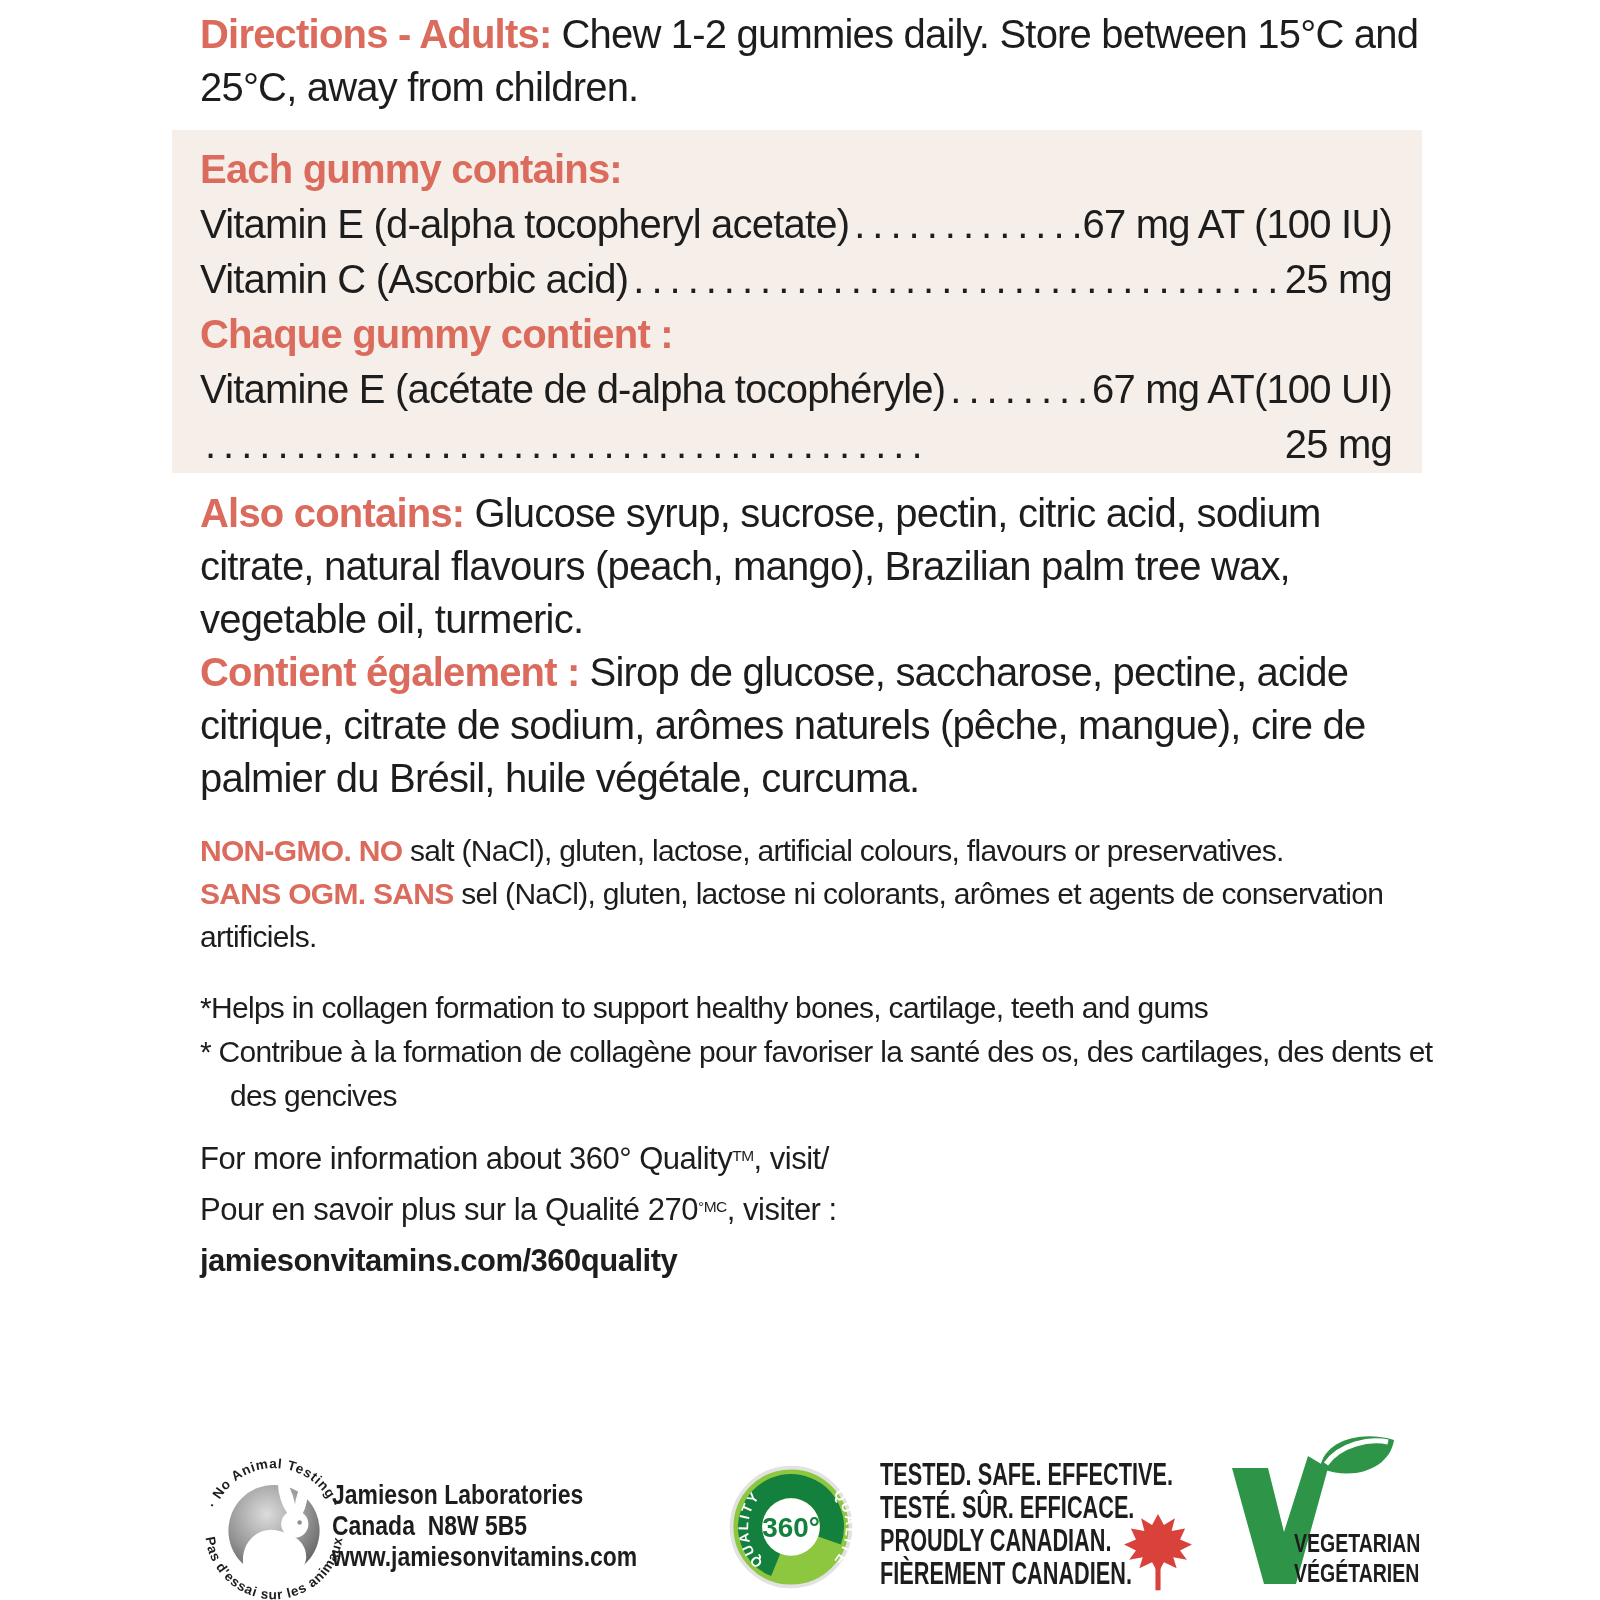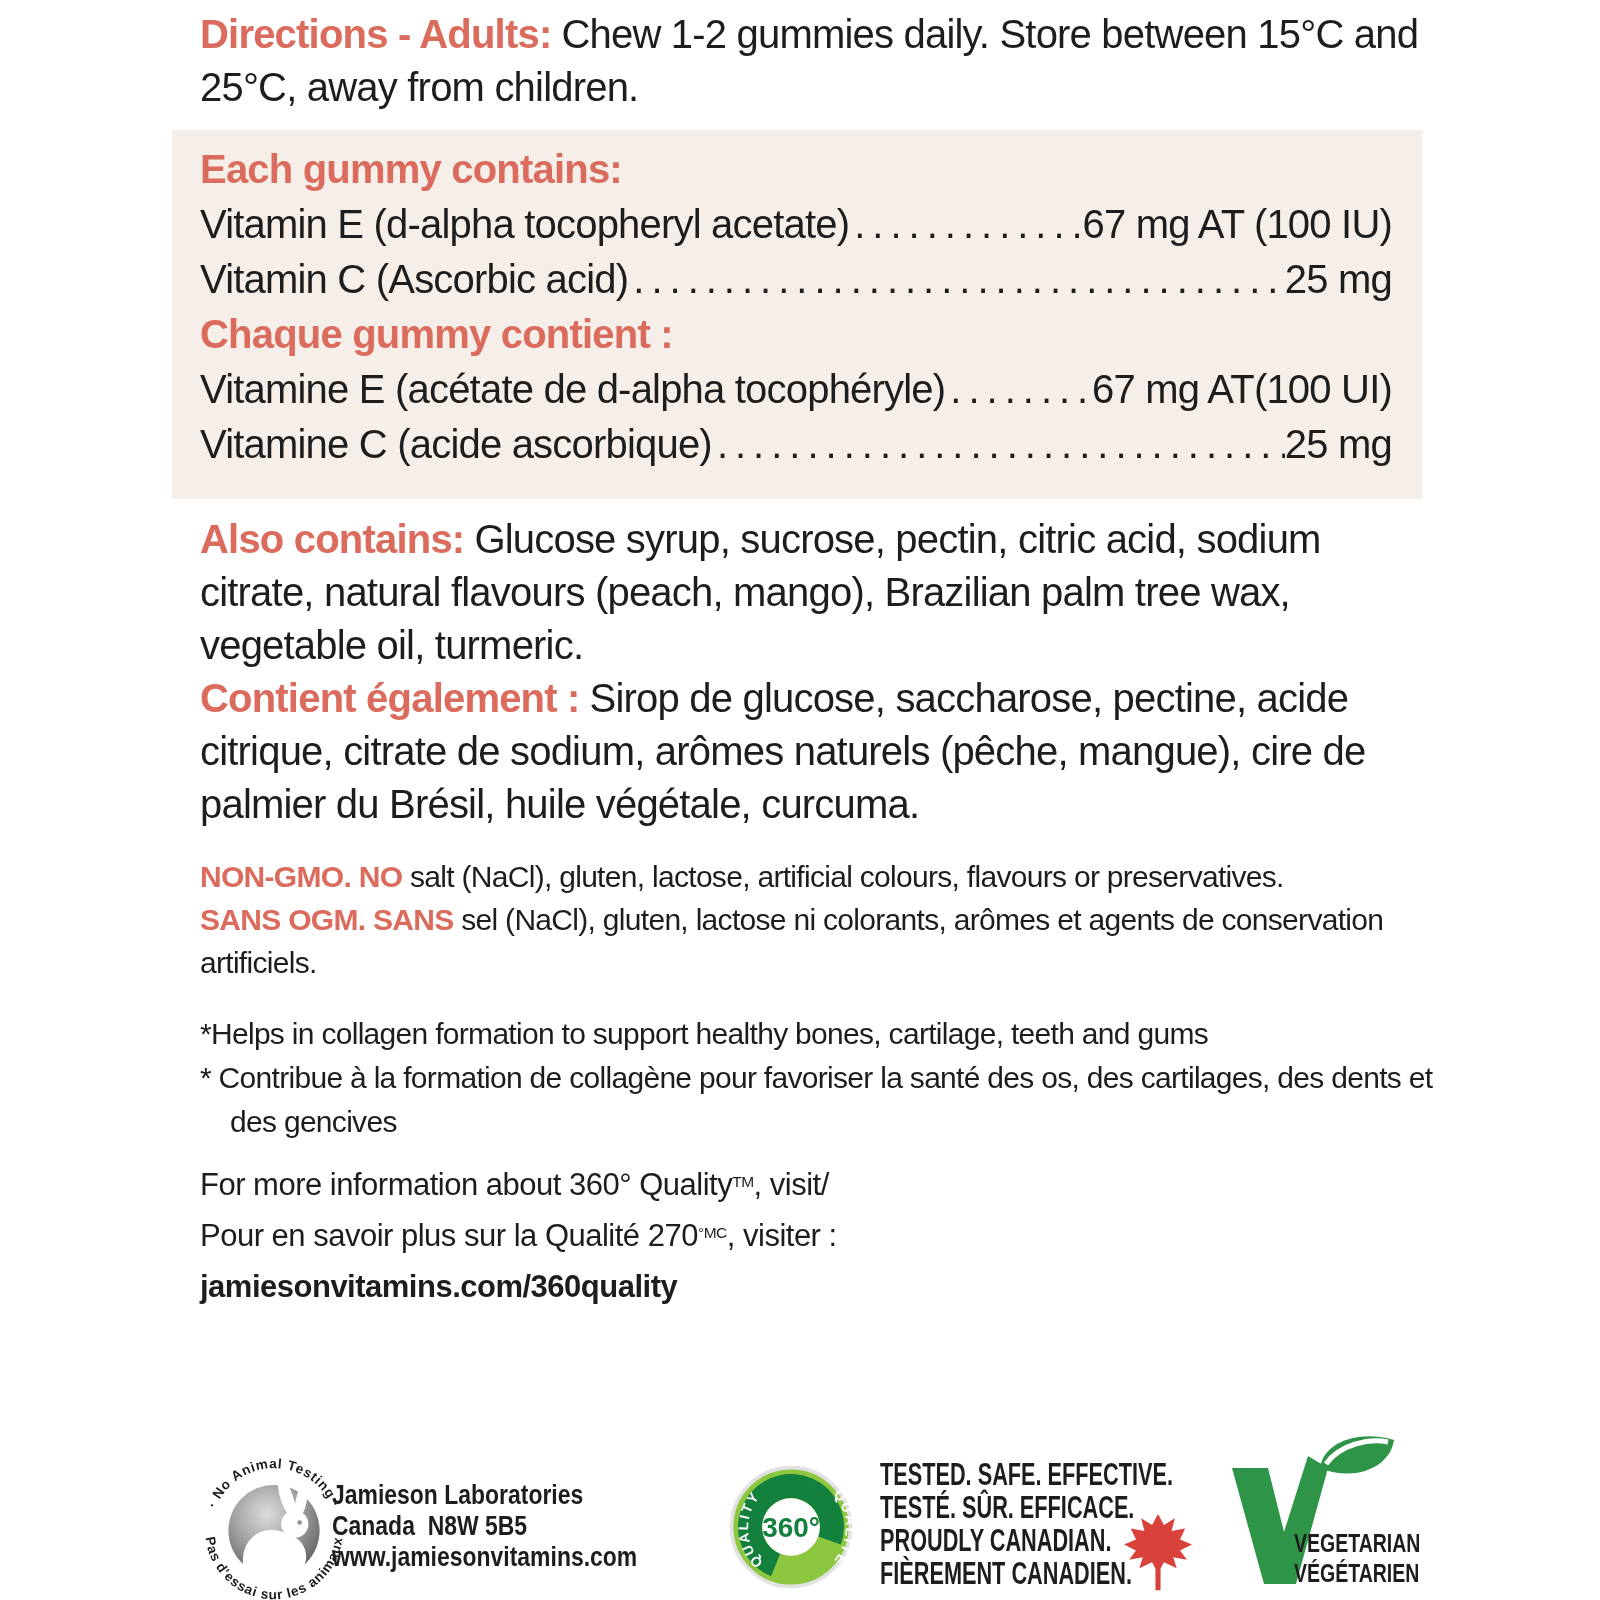--- a/index.html
+++ b/index.html
@@ -13,21 +13,21 @@
   .accent{color:#db6b5c;}
   .bold{font-weight:bold;}
   .big{font-size:40px;line-height:53px;letter-spacing:-0.8px;}
   .lead{margin-right:10px;}
 
   
   .supp-box{
     background:#f6efe9;
     margin:16px 0 0 -28px;
     width:1250px;box-sizing:border-box;
-    padding:12px 30px 27px 28px;
+    padding:12px 30px 1px 28px;
     font-size:40px;line-height:55px;letter-spacing:-0.8px;
   }
   .supp-box h2{margin:0;font-size:40px;line-height:55px;}
   .dotrow{display:flex;align-items:baseline;}
   .dotrow .nm{white-space:nowrap;}
   .dotrow .dots{flex:1 1 0;min-width:0;overflow:hidden;white-space:nowrap;
                 letter-spacing:7px;padding:0 8px 0 5px;}
   .dotrow .val{white-space:nowrap;}
 
   .also{margin-top:14px;}
@@ -68,21 +68,20 @@
         <span class="dots">........................................</span>
         <span class="val">25 mg</span>
       </div>
       <h2 class="accent bold">Chaque gummy contient :</h2>
       <div class="dotrow">
         <span class="nm">Vitamine E (acétate de d-alpha tocophéryle)</span>
         <span class="dots">........................................</span>
         <span class="val">67 mg AT(100 UI)</span>
       </div>
       <div class="dotrow">
-        <span class="nm">Vitamine C (acide ascorbique)</span>
         <span class="dots">........................................</span>
         <span class="val">25 mg</span>
       </div>
     </section>
 
     <section class="also">
       <p class="big"><span class="accent bold lead">Also contains:</span><span>Glucose syrup, sucrose, pectin, citric acid, sodium citrate, natural flavours (peach, mango), Brazilian palm tree wax, vegetable oil, turmeric.</span></p>
       <p class="big"><span class="accent bold lead">Contient également :</span><span>Sirop de glucose, saccharose, pectine, acide citrique, citrate de sodium, arômes naturels (pêche, mangue), cire de palmier du Brésil, huile végétale, curcuma.</span></p>
     </section>
 

